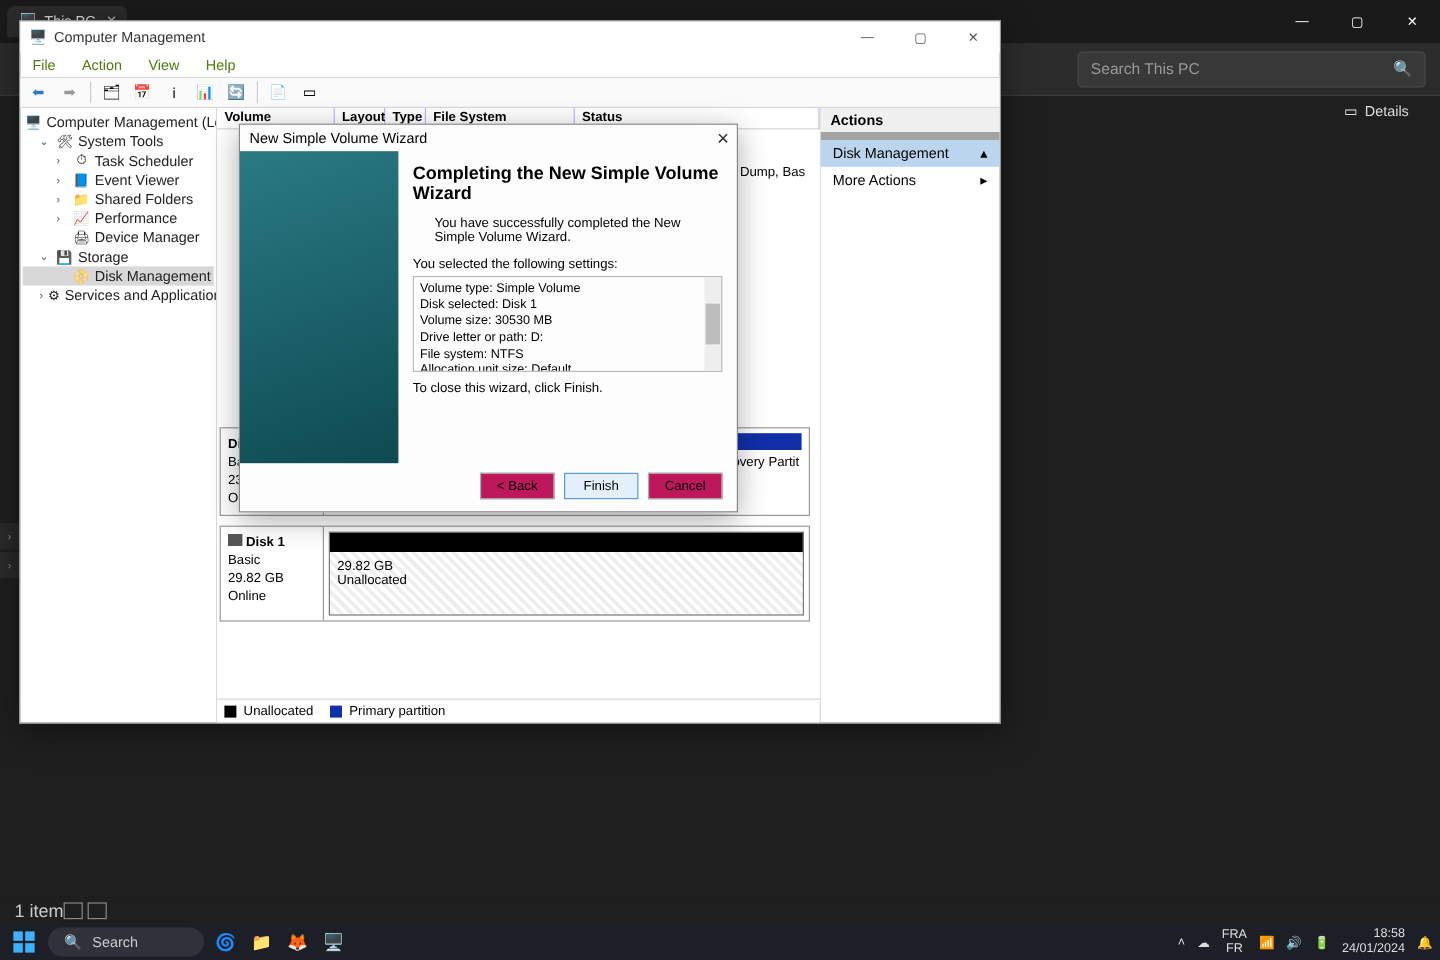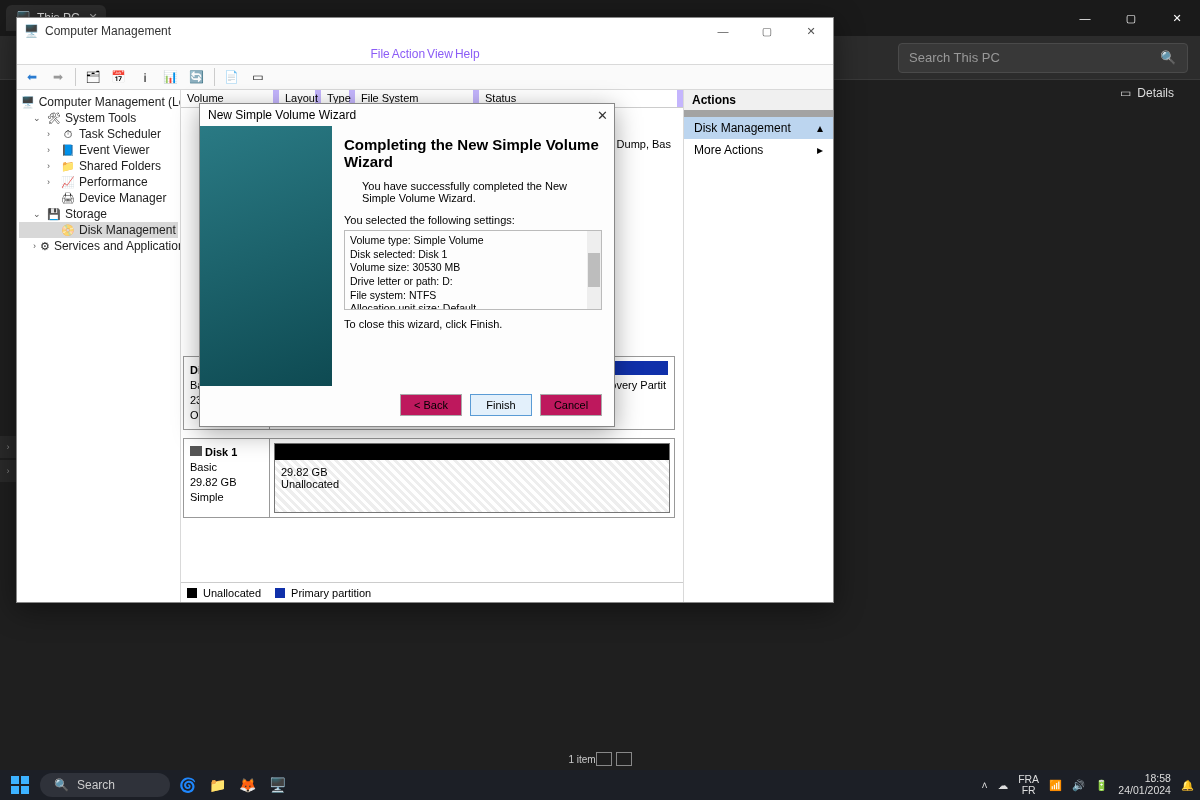--- a/index.html
+++ b/index.html
@@ -11,44 +11,44 @@
 .explorer-tab { display:flex; align-items:center; gap:6px; padding:6px 26px 6px 10px; background:#2c2c2c; color:#ddd; font-size:12px; border-radius:6px 6px 0 0; position:relative;}
 .explorer-tab .close { position:absolute; right:8px; top:6px; color:#aaa; font-size:11px;}
 .win-controls-dark { position:absolute; right:0; top:0; display:flex; height:36px;}
 .win-controls-dark div { width:46px; display:flex; align-items:center; justify-content:center; color:#fff; font-size:11px;}
 .explorer-toolbar { height:44px; background:#2c2c2c; border-bottom:1px solid #3a3a3a; display:flex; align-items:center; padding:0 12px; gap:8px;}
 .search-box { margin-left:auto; background:#383838; border:1px solid #4a4a4a; border-radius:4px; width:290px; height:30px; display:flex; align-items:center; padding:0 10px; color:#999; font-size:13px; justify-content:space-between;}
 .details-btn { margin-left:auto; margin-right:14px; color:#ddd; font-size:12px; display:flex; align-items:center; gap:6px;}
 .details-row { position:absolute; top:82px; right:0; left:840px; display:flex; justify-content:flex-end; padding:4px 12px;}
 .side-nav { position:absolute; left:0; top:436px; width:16px;}
 .side-nav div{ height:22px; display:flex; align-items:center; justify-content:center; color:#888; font-size:9px; background:#2a2a2a; margin-bottom:2px;}
-.status-dark { position:absolute; left:0; right:0; bottom:30px; height:22px; background:#1f1f1f; color:#ccc; font-size:10px; display:flex; align-items:center; padding:0 12px; justify-content:center;}
+.status-dark { position:absolute; left:0; right:0; bottom:30px; height:22px; background:#1f1f1f; color:#ccc; font-size:15px; display:flex; align-items:center; padding:0 12px; justify-content:flex-start;}
 .view-icons { display:flex; gap:4px;}
 .view-icons span{ width:16px; height:14px; border:1px solid #888;}
 
 
 .mmc { position:absolute; left:16px; top:17px; width:818px; height:586px; background:#fff; border:1px solid #888; box-shadow:0 6px 28px rgba(0,0,0,.45); display:flex; flex-direction:column; }
 .mmc-title { height:26px; background:#fff; display:flex; align-items:center; padding:0 8px; font-size:12px; color:#333;}
 .mmc-title .t-icon{ width:14px; height:14px; margin-right:6px; display:inline-flex; align-items:center; justify-content:center;}
 .mmc-wc { position:absolute; right:0; top:0; display:flex;}
 .mmc-wc div{ width:44px; height:26px; display:flex; align-items:center; justify-content:center; color:#555; font-size:11px;}
-.mmc-menu { height:20px; display:flex; gap:2px; padding:0 10px; font-size:12px; color:#8b5cf6; align-items:center;justify-content:center;}
+.mmc-menu { height:20px; display:flex; gap:22px; padding:0 10px; font-size:12px; color:#4d7c0f; align-items:center;}
 .mmc-tools { height:26px; border-top:1px solid #d9d9d9; border-bottom:1px solid #d9d9d9; display:flex; align-items:center; gap:4px; padding:0 4px; background:#fafafa;}
 .tb-btn { width:22px; height:20px; display:flex; align-items:center; justify-content:center; font-size:12px;}
 .tb-sep { width:1px; height:18px; background:#ccc; margin:0 2px;}
 .mmc-body { flex:1; display:flex; min-height:0;}
 .tree { width:164px; border-right:1px solid #d9d9d9; padding:4px 2px; font-size:12px; color:#222; overflow:hidden;}
 .tree-item { display:flex; align-items:center; gap:4px; padding:1px 2px; white-space:nowrap;}
 .tree-item.sel { background:#d8d8d8;}
 .indent1{padding-left:14px}.indent2{padding-left:28px}
 .arrow{width:10px; color:#555; font-size:9px; display:inline-block;}
 .tico{width:14px;height:14px; display:inline-flex; align-items:center; justify-content:center; font-size:11px;}
 .center { flex:1; display:flex; flex-direction:column; min-width:0;}
 .vol-header { height:18px; background:#fff; border-bottom:1px solid #ccc; display:flex; font-size:11px;}
-.vol-header div{ border-right:6px solid #c4b5fd; padding:2px 6px;}
+.vol-header div{ border-right:1px solid #c4b5fd; padding:2px 6px;font-weight:bold;}
 .legend { height:20px; border-top:1px solid #ccc; display:flex; align-items:center; gap:6px; padding:0 6px; font-size:11px; background:#fff;}
 .lg-sq{width:10px;height:10px;display:inline-block;}
 .disk-area { flex:1; background:#fff; position:relative; padding:0; overflow:hidden;}
 .disk-block { position:absolute; left:2px; right:8px; border:1px solid #999; background:#fff; display:flex;}
 .disk-label { width:86px; border-right:1px solid #999; padding:6px; font-size:11px; line-height:1.35;}
 .disk-part { flex:1; margin:4px; border:1px solid #777; position:relative; font-size:11px; padding:22px 6px 6px; background:repeating-linear-gradient(45deg,#eee,#eee 3px,#fff 3px,#fff 6px);}
 .disk-part .bar{position:absolute;left:0;right:0;top:0;height:16px;background:#000;}
 .actions { width:150px; border-left:1px solid #d9d9d9; font-size:12px;}
 .actions-h { background:#f0f0f0; padding:3px 8px; font-weight:600; border-bottom:7px solid #a3a3a3;}
 .actions-row { padding:4px 10px; display:flex; justify-content:space-between; align-items:center;}
@@ -223,21 +223,21 @@
             <div style="position:absolute;left:330px;top:0;height:14px;width:64px;background:#1030aa"></div>
             <div style="position:absolute;right:4px;top:18px;font-size:11px">covery Partit</div>
           </div>
         </div>
 
         <div class="disk-block" style="top:330px;height:80px">
           <div class="disk-label">
             <span style="display:inline-block;width:12px;height:10px;background:#555;margin-right:3px"></span><b>Disk 1</b><br>
             <span>Basic</span><br>
             <span>29.82 GB</span><br>
-            <span>Simple</span>
+            <span>Online</span>
           </div>
           <div class="disk-part">
             <div class="bar"></div>
             <span>29.82 GB</span><br>
             <span>Unallocated</span>
           </div>
         </div>
       </div>
       <div class="legend">
         <span class="lg-sq" style="background:#000"></span>

